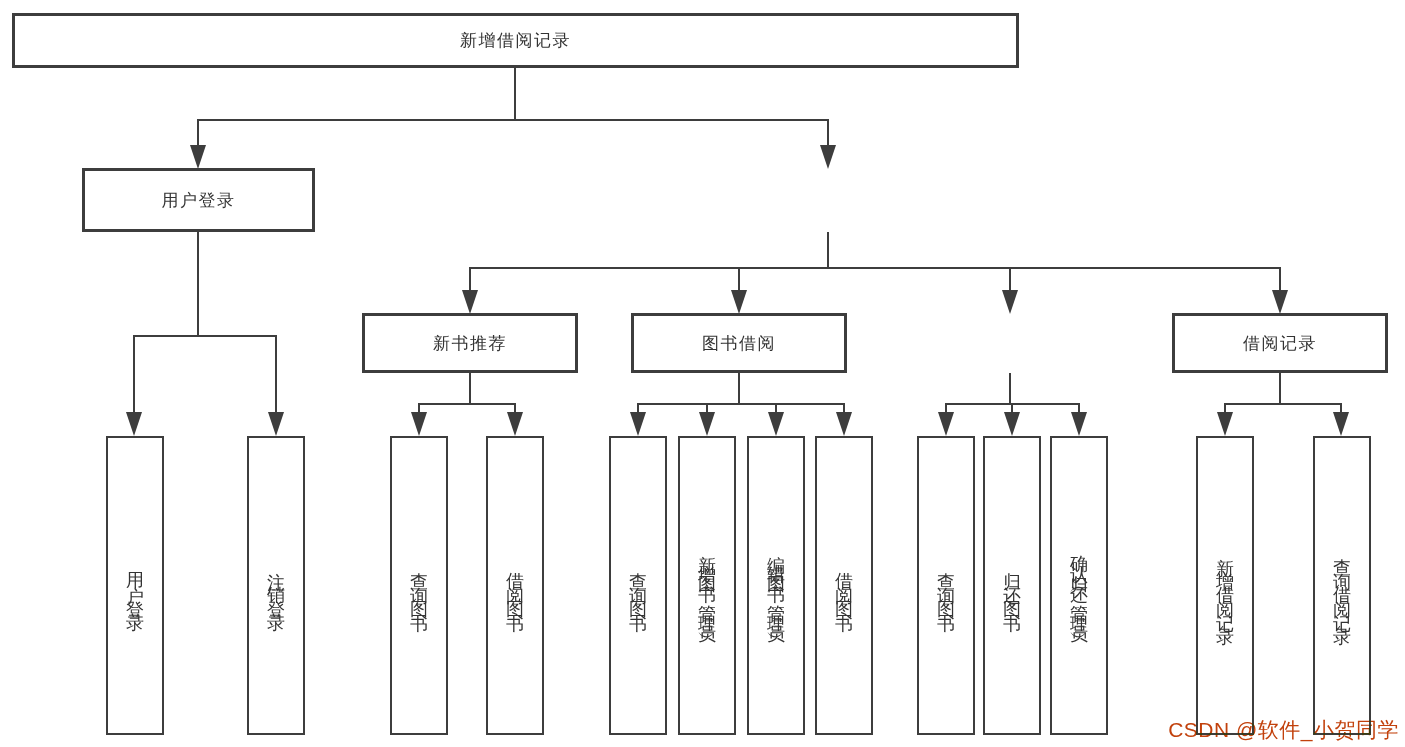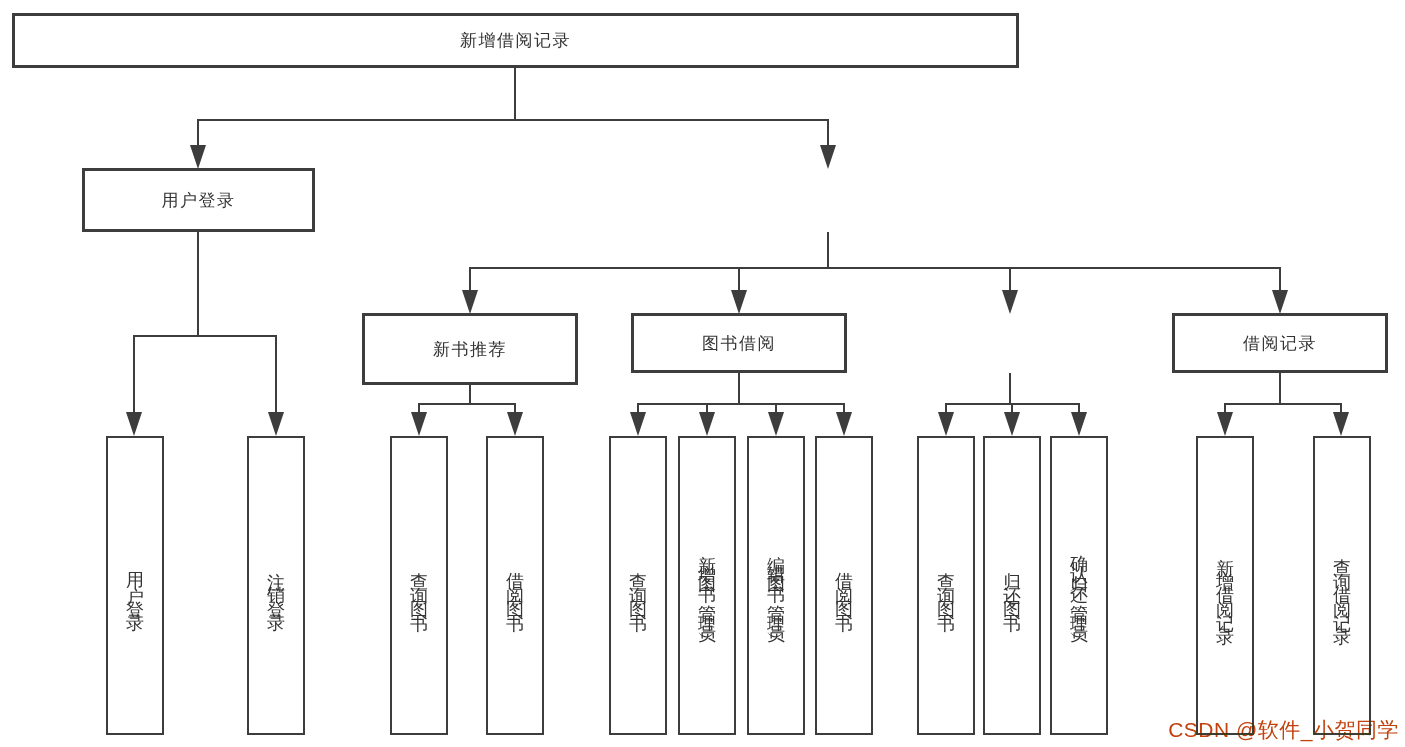--- a/index.html
+++ b/index.html
@@ -105,21 +105,21 @@
   <i class="hl" style="left:469px; top:267px; width:812px;"></i>
   <i class="vl" style="left:469px; top:267px; height:25px;"></i>
   <i class="ah" style="left:462px; top:290px;"></i>
   <i class="vl" style="left:738px; top:267px; height:25px;"></i>
   <i class="ah" style="left:731px; top:290px;"></i>
   <i class="vl" style="left:1009px; top:267px; height:25px;"></i>
   <i class="ah" style="left:1002px; top:290px;"></i>
   <i class="vl" style="left:1279px; top:267px; height:25px;"></i>
   <i class="ah" style="left:1272px; top:290px;"></i>
 
-  <div class="hbox" style="left:362px; top:313px; width:216px; height:72px;">
+  <div class="hbox" style="left:362px; top:313px; width:216px; height:60px;">
     <span>新书推荐</span>
   </div>
   <div class="hbox" style="left:631px; top:313px; width:216px; height:60px;">
     <span>图书借阅</span>
   </div>
   <div class="hbox" style="left:1172px; top:313px; width:216px; height:60px;">
     <span>借阅记录</span>
   </div>
 
   <i class="vl" style="left:469px; top:373px; height:32px;"></i>

